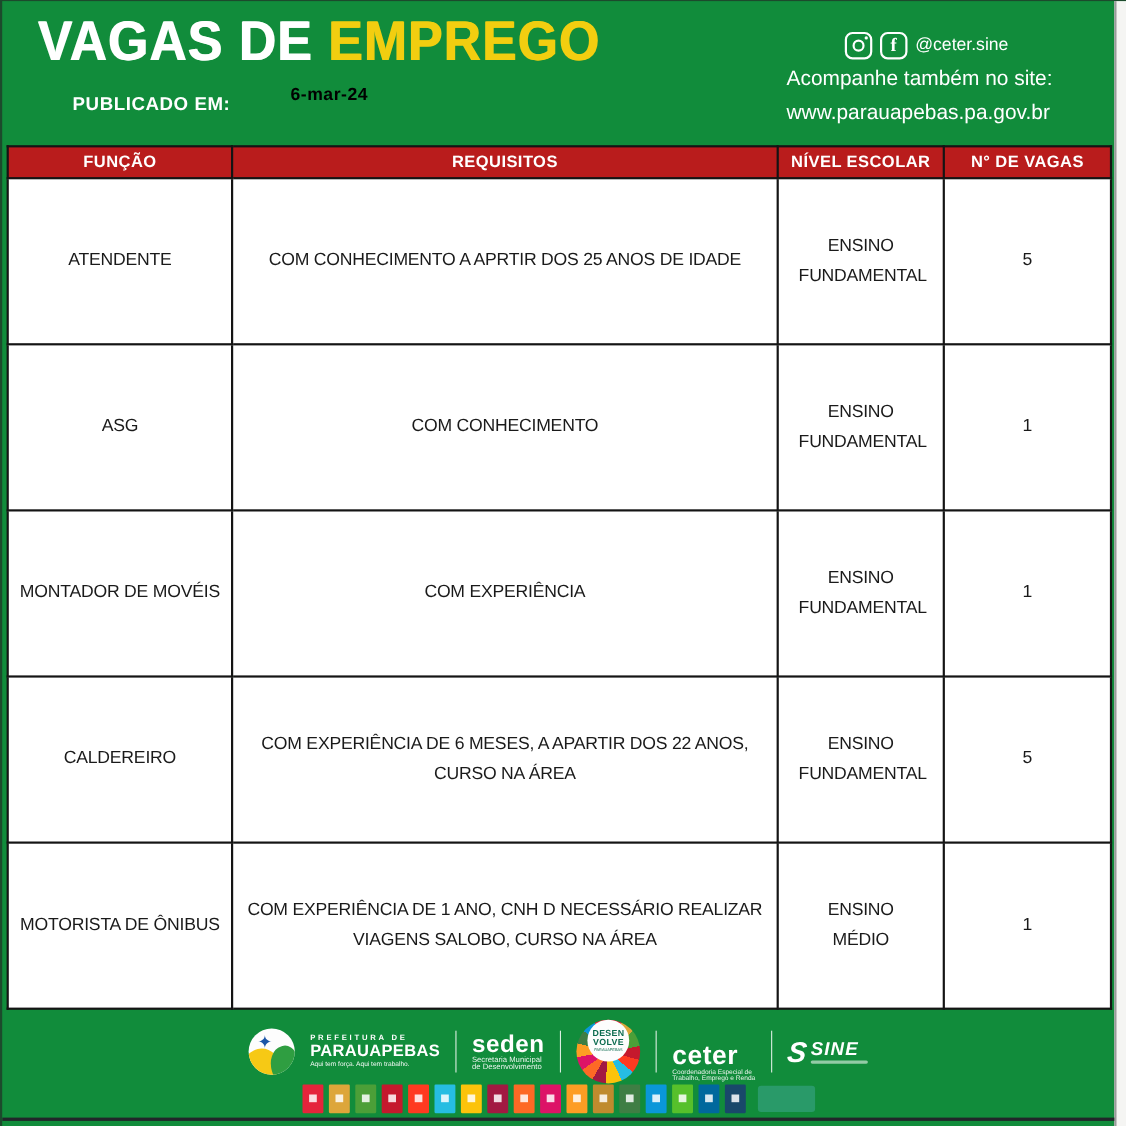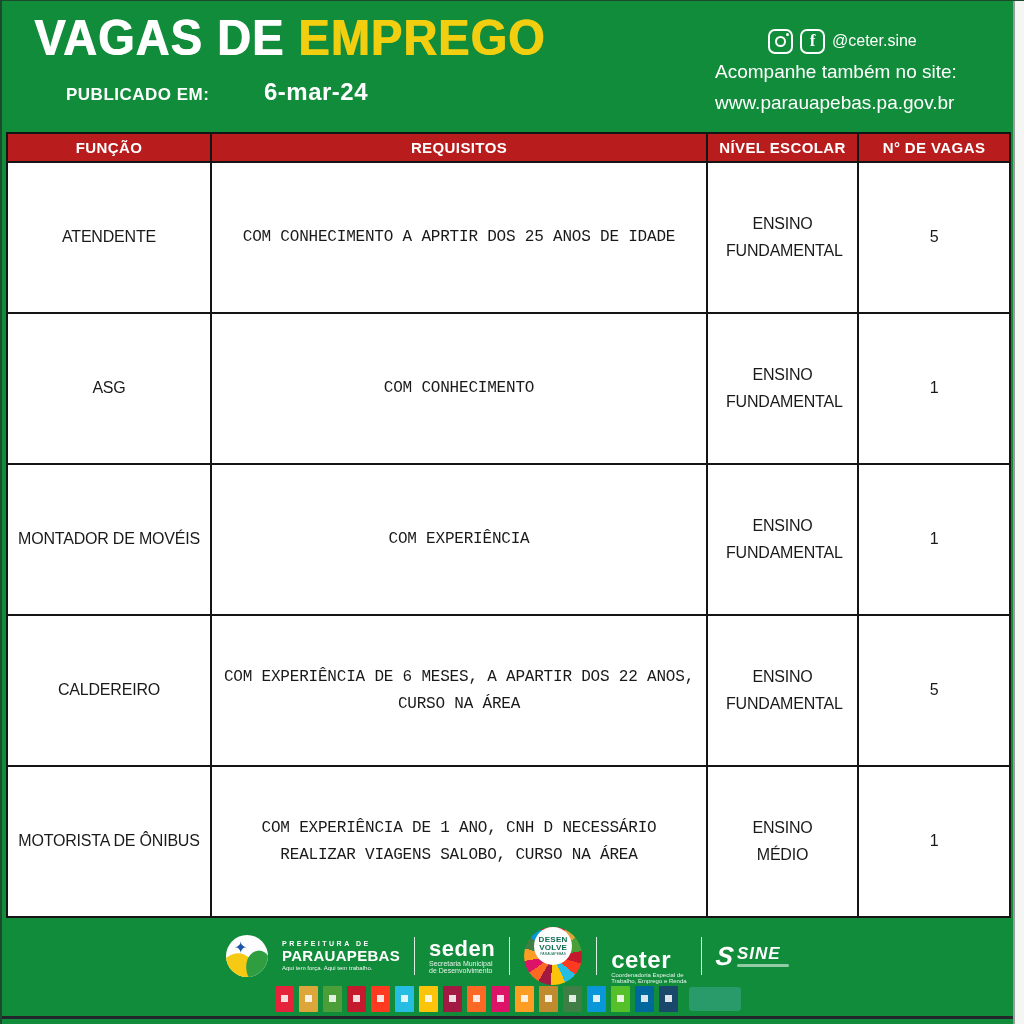--- a/index.html
+++ b/index.html
@@ -28,21 +28,21 @@
     transform:scaleY(1.08); transform-origin:top left;
     text-shadow:1px 0 0 currentColor;
   }
   .title .yellow { color:#f2ce10; text-shadow:1px 0 0 currentColor; }
   .published-label {
     position:absolute; left:64px; top:84px;
     font-size:17px; font-weight:bold; color:#ffffff; letter-spacing:.5px;
   }
   .published-date {
     position:absolute; left:262px; top:77px;
-    font-size:24px; font-weight:bold; color:#ffffff; letter-spacing:.5px;
+    font-size:16px; font-weight:bold; color:#000000; letter-spacing:.5px;
   }
   .social-row {
     position:absolute; left:766px; top:26px; height:28px;
     display:flex; align-items:center; gap:7px; color:#fff;
   }
   .ig-icon {
     position:relative; width:25px; height:25px;
     border:2px solid #fff; border-radius:7px; display:inline-block;
   }
   .ig-icon::before {
@@ -70,21 +70,21 @@
   table.vagas th {
     background:#b91c1c; color:#fff; font-size:15px; font-weight:bold;
     height:29px; border:2px solid #141414; letter-spacing:.4px; font-weight:700;
   }
   table.vagas td {
     background:#fff; color:#1a1a1a; text-align:center; vertical-align:middle;
     height:151px; border:2px solid #141414;
     font-size:16px; line-height:1.65; letter-spacing:-0.2px;
   }
   td.c-funcao   { padding:0 8px; }
-  td.c-req      { padding:12px 10px;font-family:Liberation Mono, monospace; }
+  td.c-req      { padding:12px 10px; }
   td.c-nivel    { padding:0 18px; }
   td.c-vagas    { font-size:21px; }
 
   
   .footer-logos {
     position:absolute; left:0; right:11px; top:926px; height:58px;
     display:flex; align-items:center; justify-content:center; gap:14px;
     color:#fff; z-index:2;
   }
   .vdiv { width:1px; height:38px; background:rgba(255,255,255,.85); }

